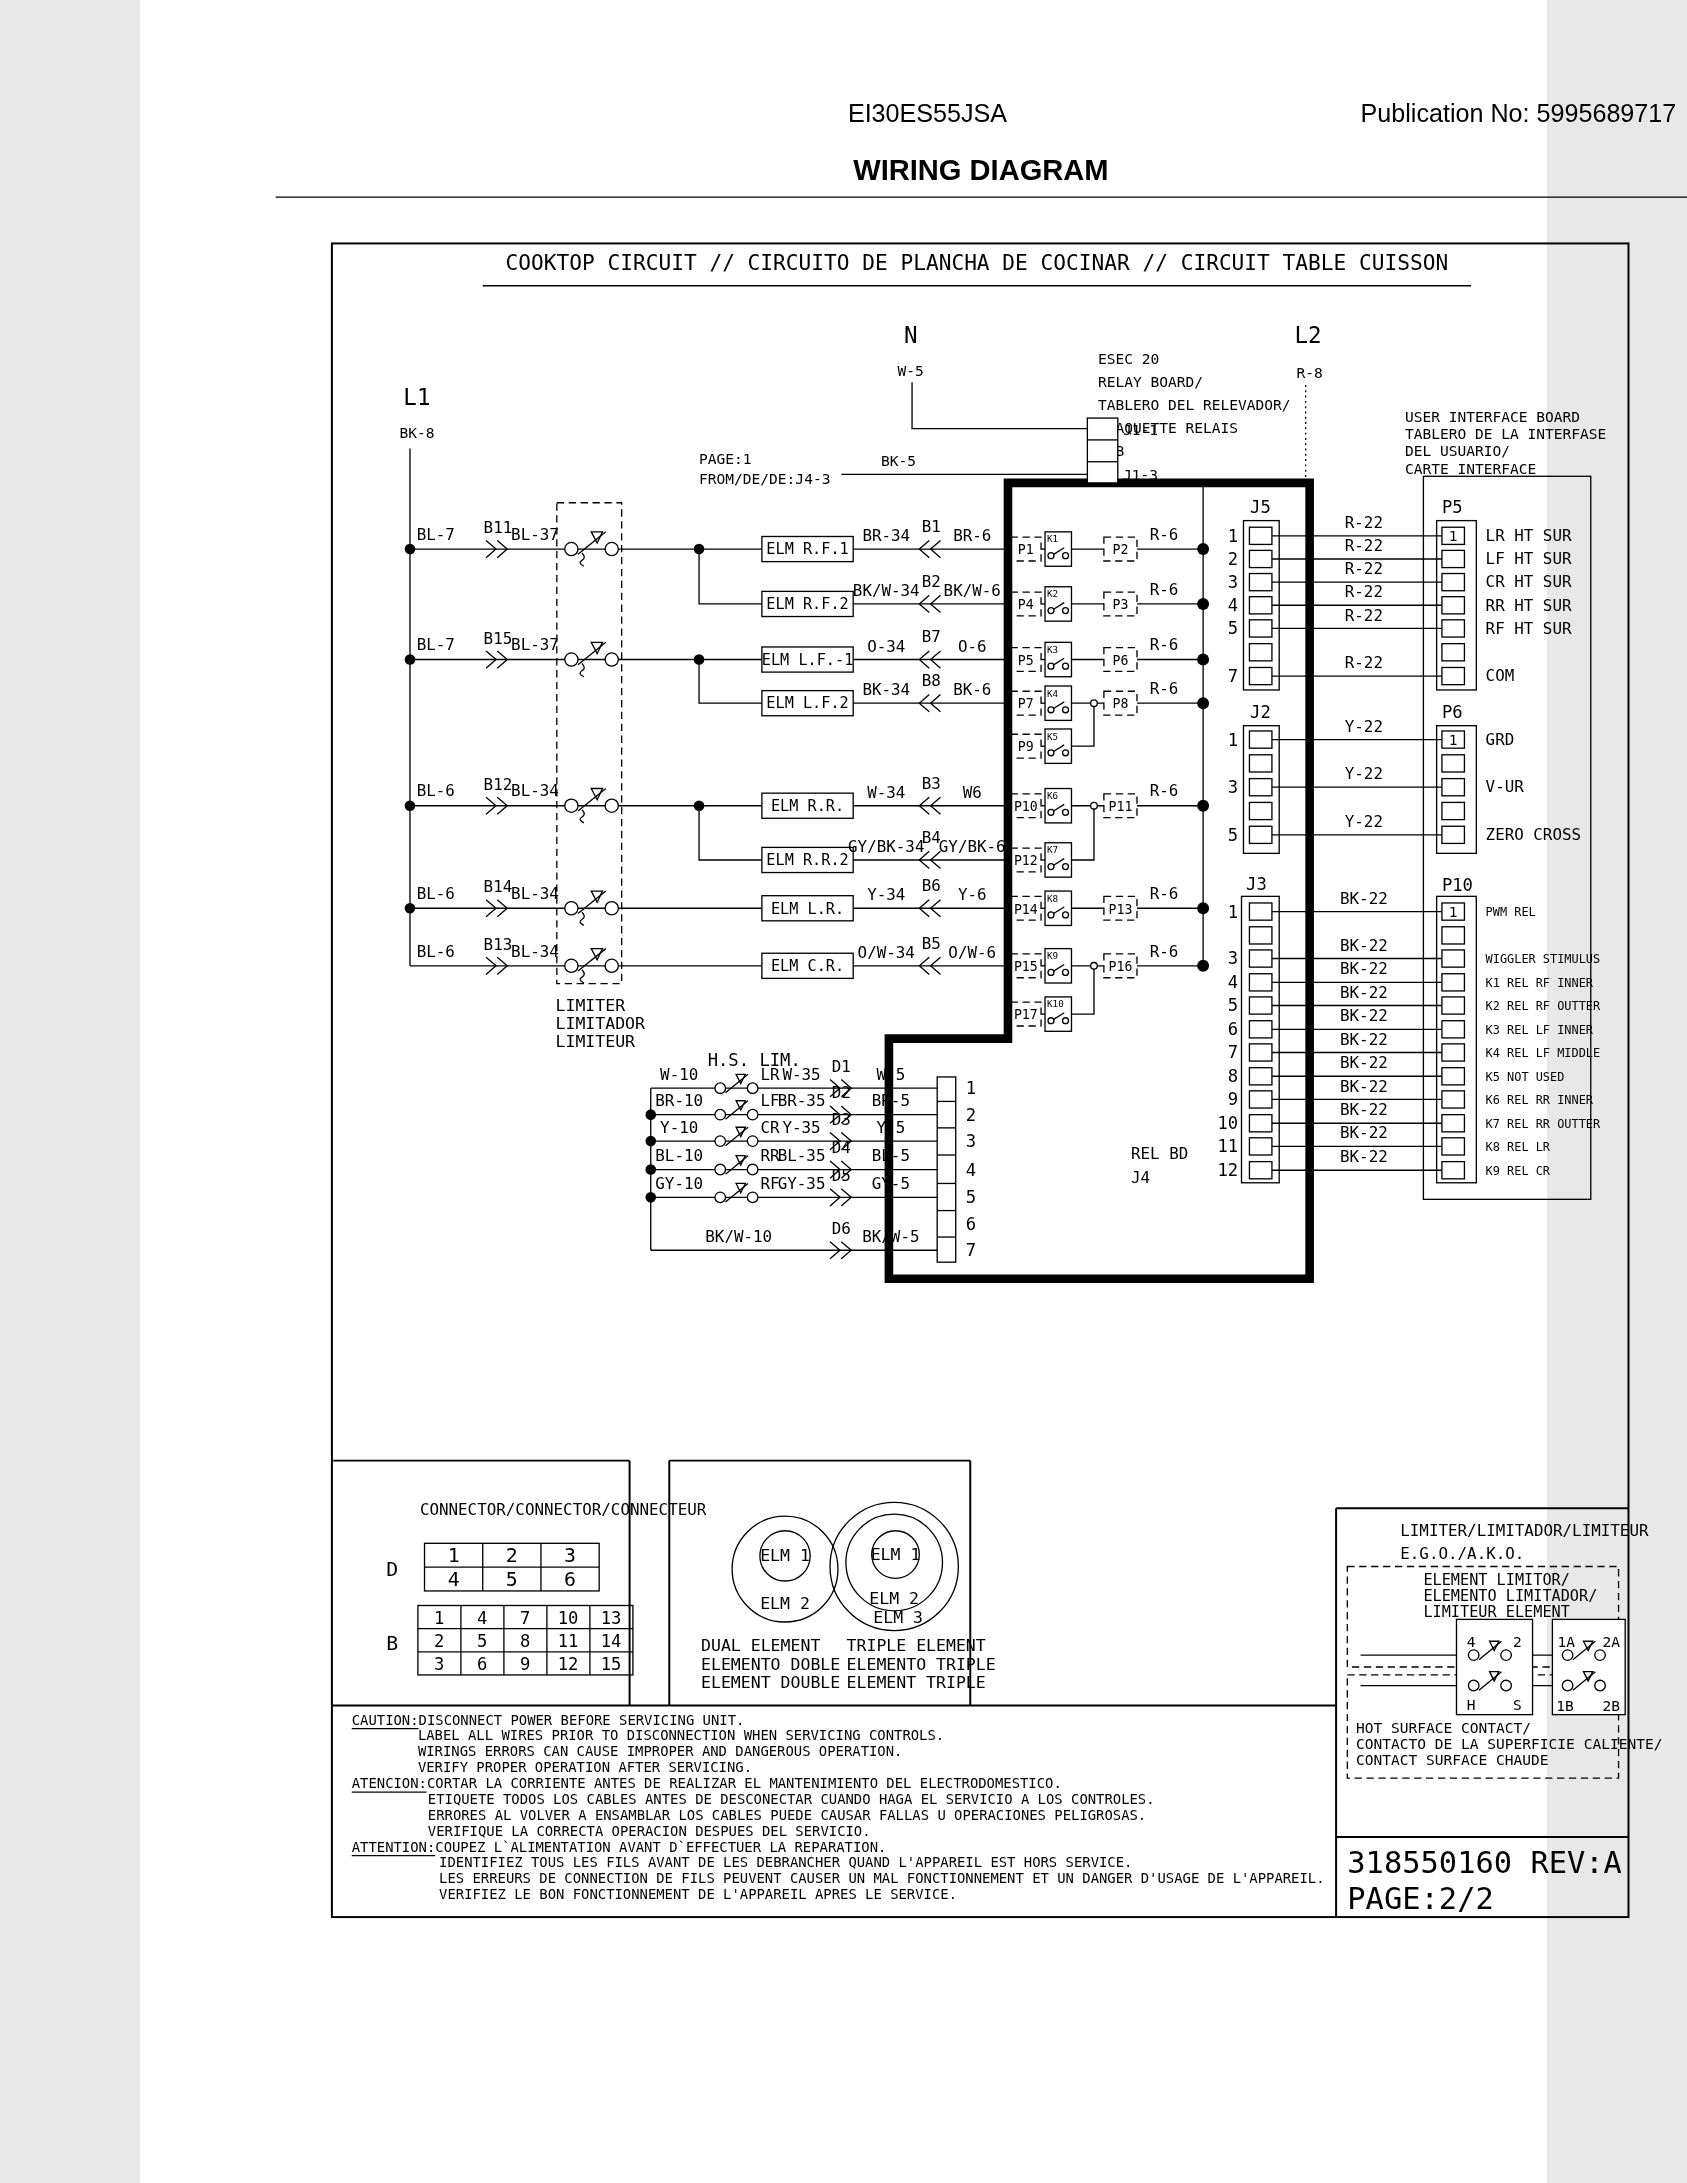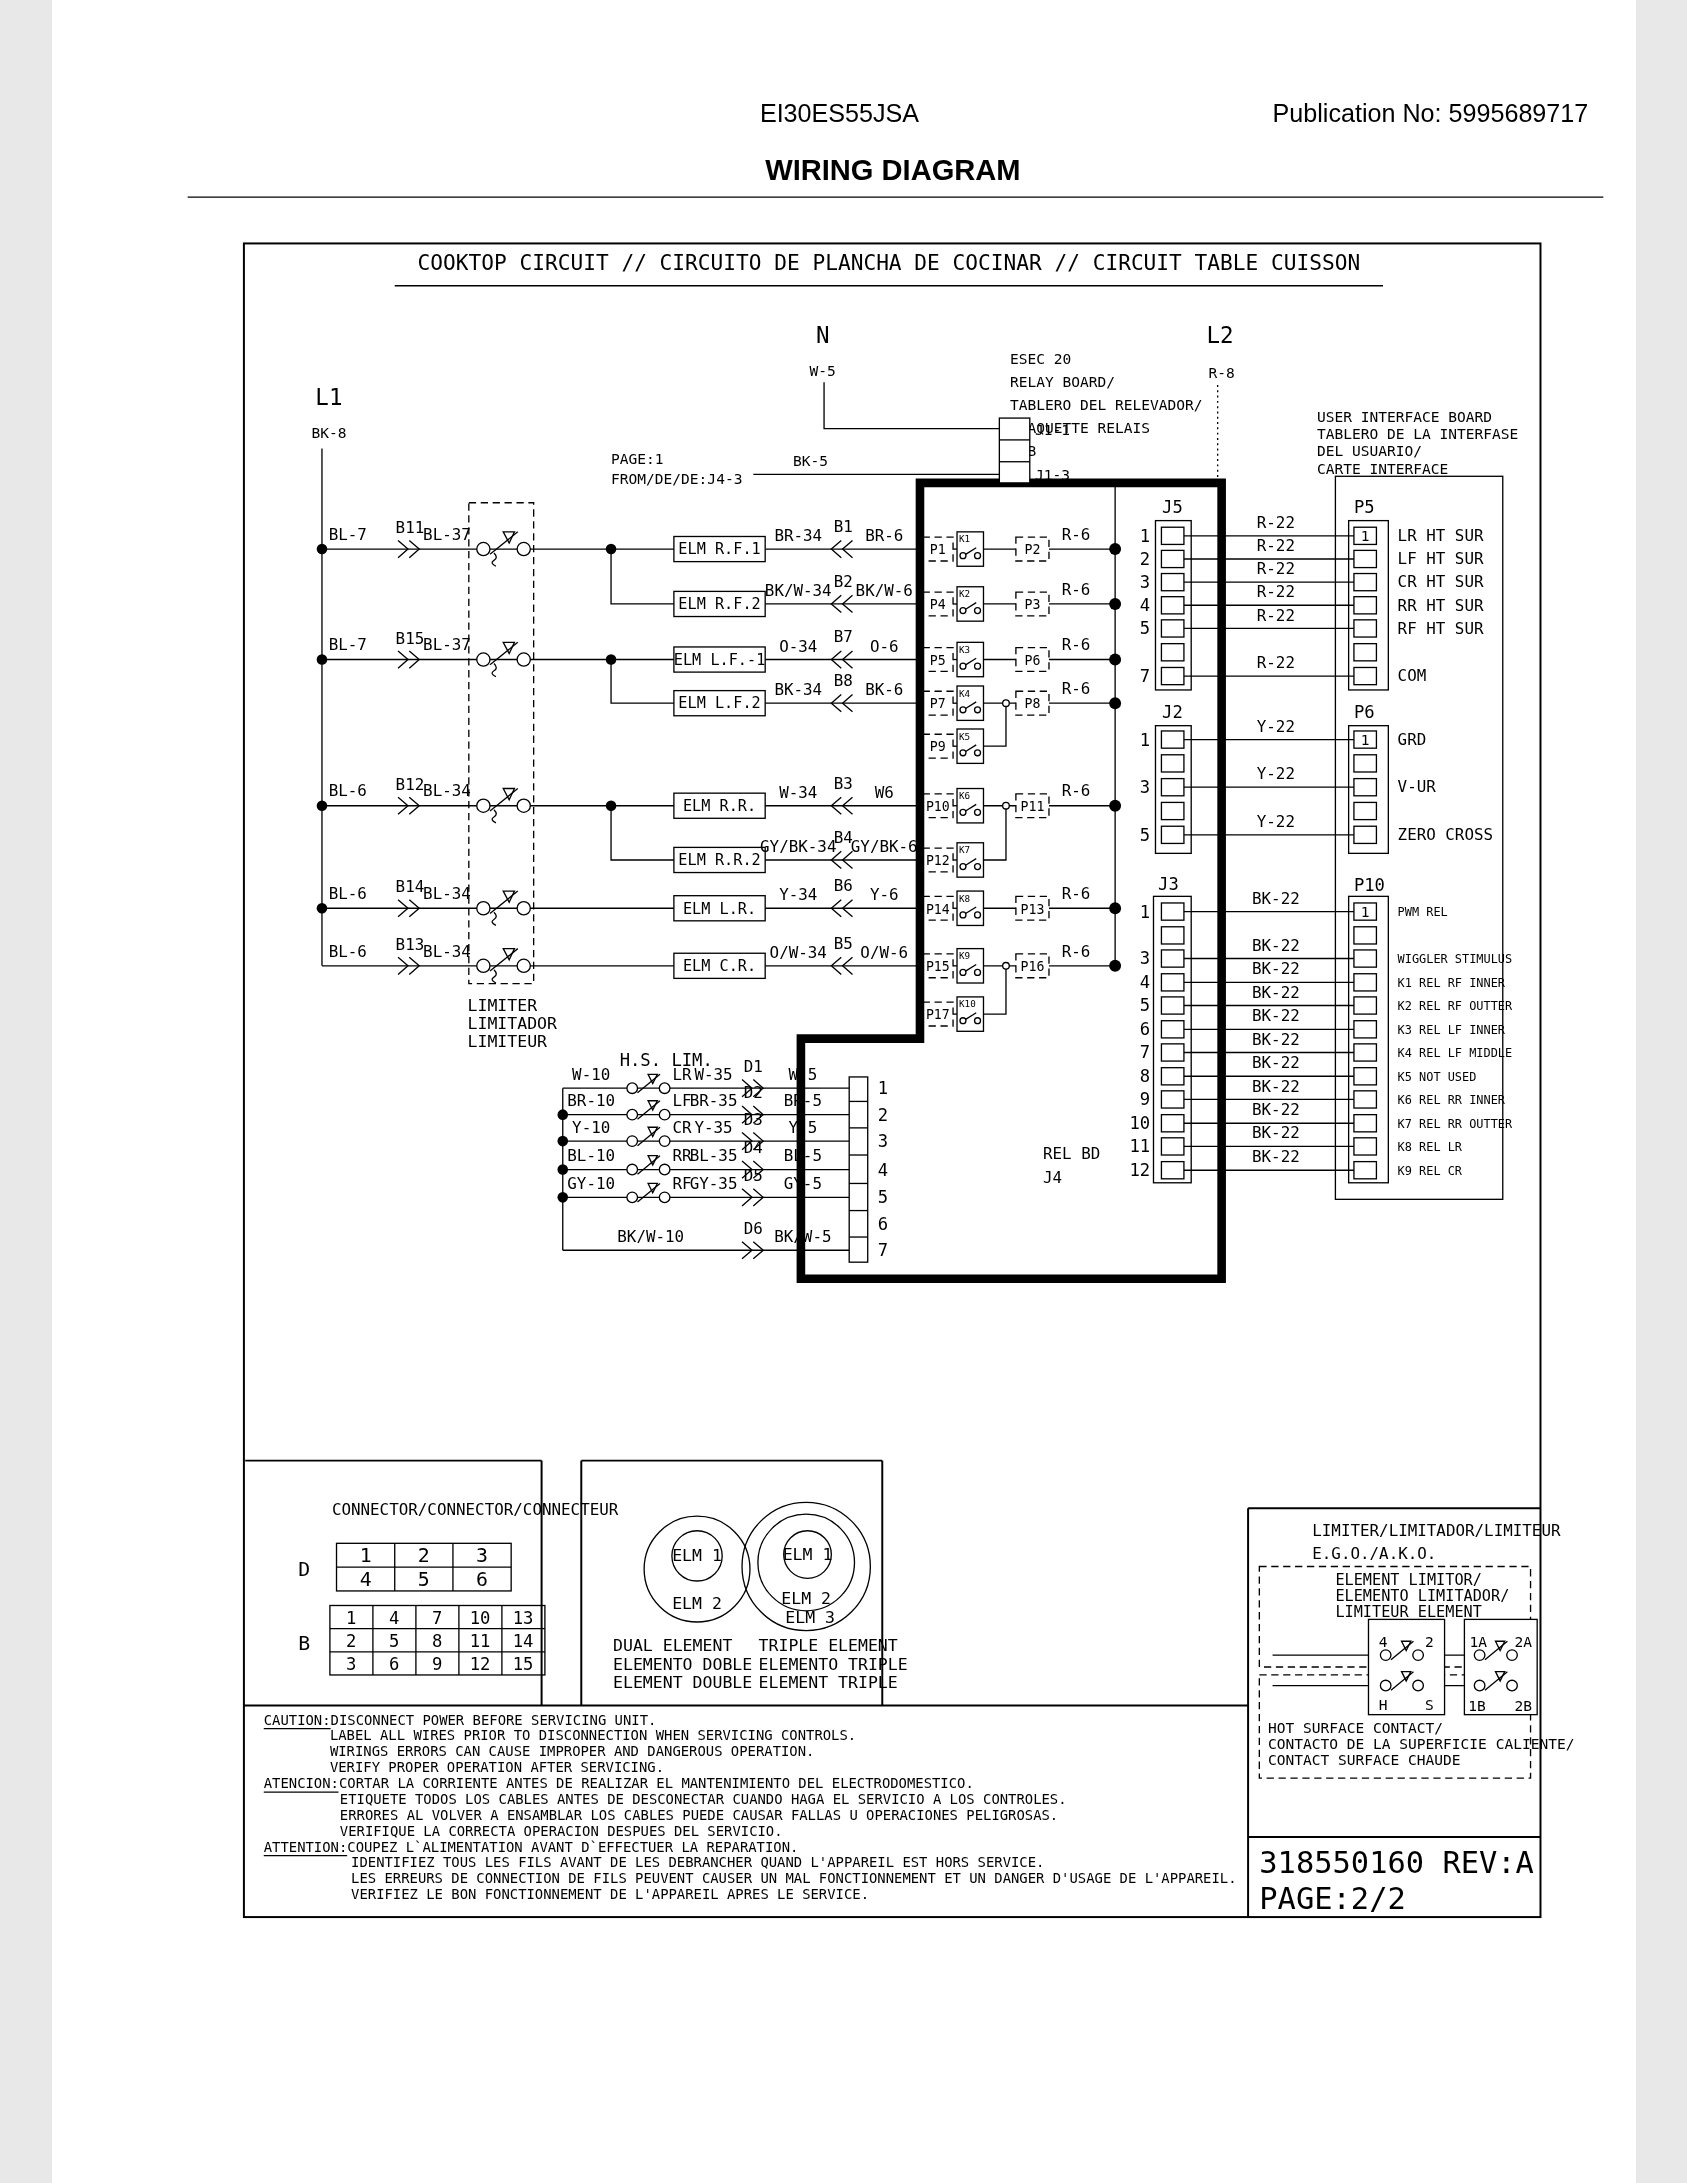--- a/index.html
+++ b/index.html
@@ -1,16 +1,16 @@
 <!DOCTYPE html>
 <html style="font-size:10.6px"><head>
 <meta charset="utf-8">
 <style>
   html,body{margin:0;padding:0;background:#e8e8e8;}
-  #page{width:1584px;height:2183px;background:#ffffff;position:relative;margin:0 auto;}
+  #page{width:1407px;height:2183px;background:#ffffff;position:relative;margin:0 auto;}
   svg{position:absolute;left:0;top:0;}
   svg line, svg path, svg rect, svg circle, svg polyline, svg polygon{stroke:#000;fill:none;stroke-width:2;}
   svg .thick{stroke-width:13;}
   svg .frame{stroke-width:3;}
   svg .dot{fill:#000;stroke:none;}
   svg .wbox{fill:#fff;}
   svg .dash{stroke-dasharray:11 7;}
   svg .dot3{stroke-dasharray:3 5;}
   text{fill:#000;stroke:none;font-family:"DejaVu Sans Mono",monospace;}
   .hdr{font-family:"Liberation Sans",sans-serif;}

